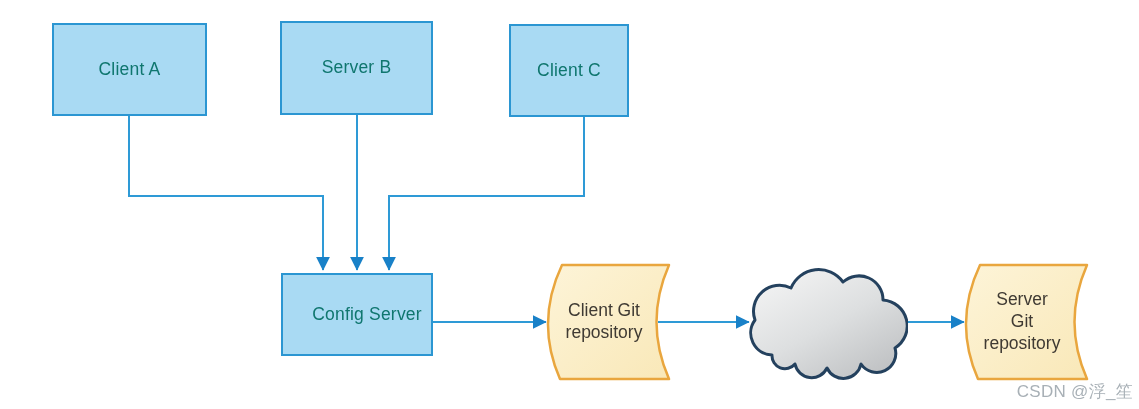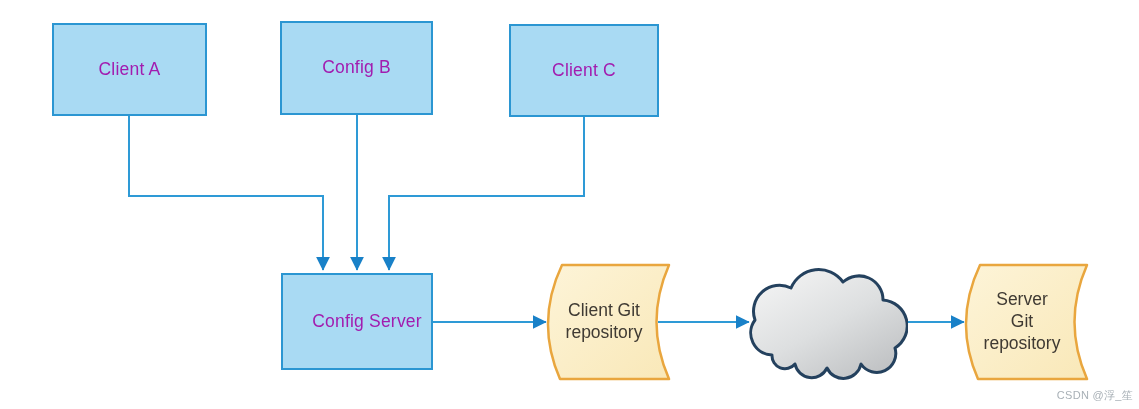--- a/index.html
+++ b/index.html
@@ -8,35 +8,35 @@
     width:1139px;height:409px;
     background:#ffffff;
     font-family:"Liberation Sans", sans-serif;
     overflow:hidden;
   }
   .connectors{position:absolute;left:0;top:0;z-index:1;}
   .node{
     position:absolute;z-index:2;box-sizing:border-box;
     background:#a9daf3;border:2.5px solid #2b96d2;
     display:flex;align-items:center;justify-content:center;
-    color:#a21caf;font-size:17.5px;letter-spacing:.2px;
+    color:#0f766e;font-size:17.5px;letter-spacing:.2px;
   }
   .node .lbl{white-space:pre-line;text-align:center;line-height:1.25;}
   .repo{position:absolute;z-index:2;}
   .repo svg{position:absolute;left:0;top:0;}
   .repo .lbl{
     position:absolute;left:0;right:8px;top:0;bottom:0;z-index:3;
     display:flex;align-items:center;justify-content:center;
     text-align:center;white-space:pre-line;line-height:1.25;
     color:#3f3a33;font-size:17.5px;
   }
   .cloud{position:absolute;z-index:2;}
   .watermark{
     position:absolute;right:6px;bottom:6px;z-index:4;
-    color:#a8b0b6;font-size:11px;letter-spacing:.3px;
+    color:#a8b0b6;font-size:17px;letter-spacing:.3px;
   }
 </style>
 </head>
 <body>
 
 <div class="canvas">
 
   <svg class="connectors" width="1139" height="409" viewBox="0 0 1139 409">
     <defs>
       <marker id="arrow" viewBox="0 0 10 10" refX="9.5" refY="5" markerWidth="7" markerHeight="7" orient="auto-start-reverse">
@@ -51,28 +51,28 @@
       <path d="M658,322 L749,322" marker-end="url(#arrow)"></path>
       <path d="M896,322 L964,322" marker-end="url(#arrow)"></path>
     </g>
   </svg>
 
   <div class="node" style="left:52px;top:23px;width:155px;height:93px;">
     <span class="lbl">Client A</span>
   </div>
 
   <div class="node" style="left:280px;top:21px;width:153px;height:94px;">
-    <span class="lbl">Config B</span>
+    <span class="lbl">Server B</span>
   </div>
 
-  <div class="node" style="left:509px;top:24px;width:150px;height:93px;">
+  <div class="node" style="left:509px;top:24px;width:120px;height:93px;">
     <span class="lbl">Client C</span>
   </div>
 
-  <div class="node" style="left:281px;top:273px;width:152px;height:97px;padding-left:20px;">
+  <div class="node" style="left:281px;top:273px;width:152px;height:83px;padding-left:20px;">
     <span class="lbl">Config Server</span>
   </div>
 
   <div class="repo" style="left:538px;top:262px;width:140px;height:120px;">
     <svg width="140" height="120" viewBox="0 0 140 120">
       <defs>
         <linearGradient id="repoGrad1" x1="0" y1="0" x2="1" y2="1">
           <stop offset="0" stop-color="#fdf4d8"></stop>
           <stop offset="1" stop-color="#f9e8b8"></stop>
         </linearGradient>

